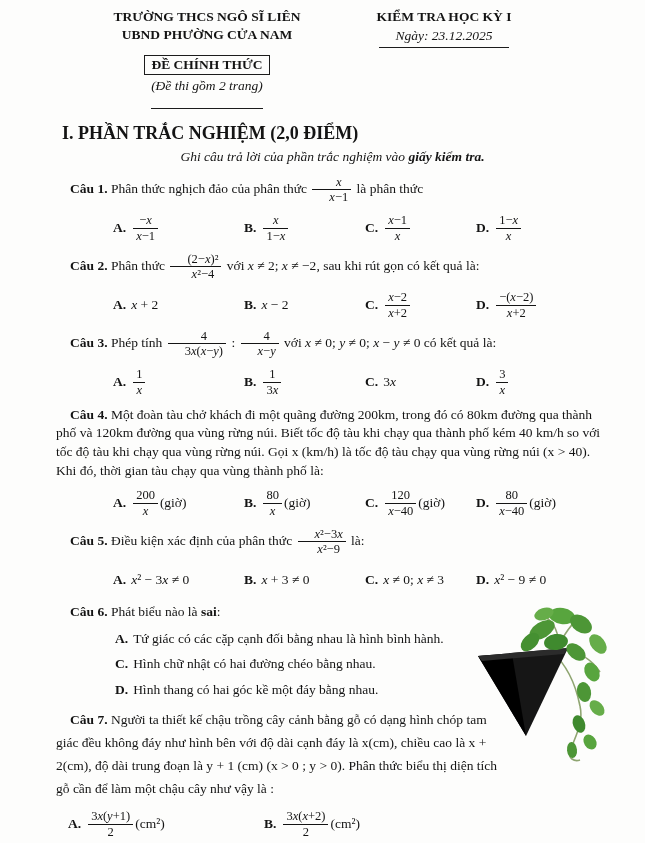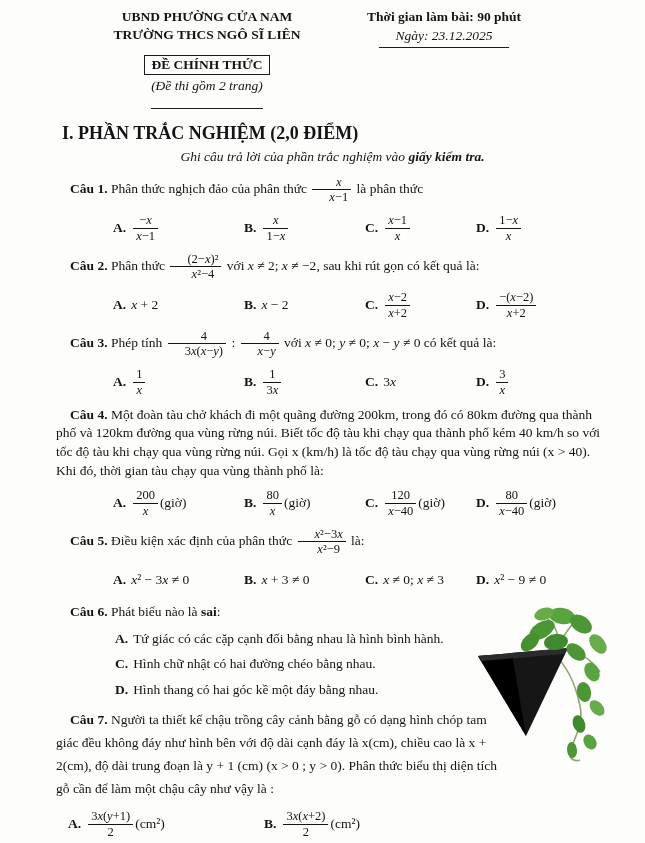--- a/index.html
+++ b/index.html
@@ -58,27 +58,27 @@
   
   .plant{position:absolute;left:468px;top:594px;width:170px;height:180px;}
 </style>
 </head>
 <body>
 
 <div class="page">
 
   <div class="header">
     <div class="header-left">
+      <div class="bold">TRƯỜNG THCS NGÔ SĨ LIÊN</div>
       <div class="bold">UBND PHƯỜNG CỬA NAM</div>
-      <div class="bold">TRƯỜNG THCS NGÔ SĨ LIÊN</div>
       <div><span class="boxed bold">ĐỀ CHÍNH THỨC</span></div>
       <div><span class="ital note-underline">(Đề thi gồm 2 trang)</span></div>
     </div>
     <div class="header-right">
-      <div class="bold">Thời gian làm bài: 90 phút</div>
+      <div class="bold">KIỂM TRA HỌC KỲ I</div>
       <div><span class="ital date-underline">Ngày: 23.12.2025</span></div>
     </div>
   </div>
 
   <div class="section-title bold">I. PHẦN TRẮC NGHIỆM (2,0 ĐIỂM)</div>
   <div class="instruction"><span class="ital">Ghi câu trả lời của phần trắc nghiệm vào </span><span class="boldital">giấy kiểm tra.</span></div>
 
   <div id="questions">
       <div class="question">
         <p class="stem"><span class="qlabel">Câu 1. </span>Phân thức nghịch đảo của phân thức <span class="frac">

